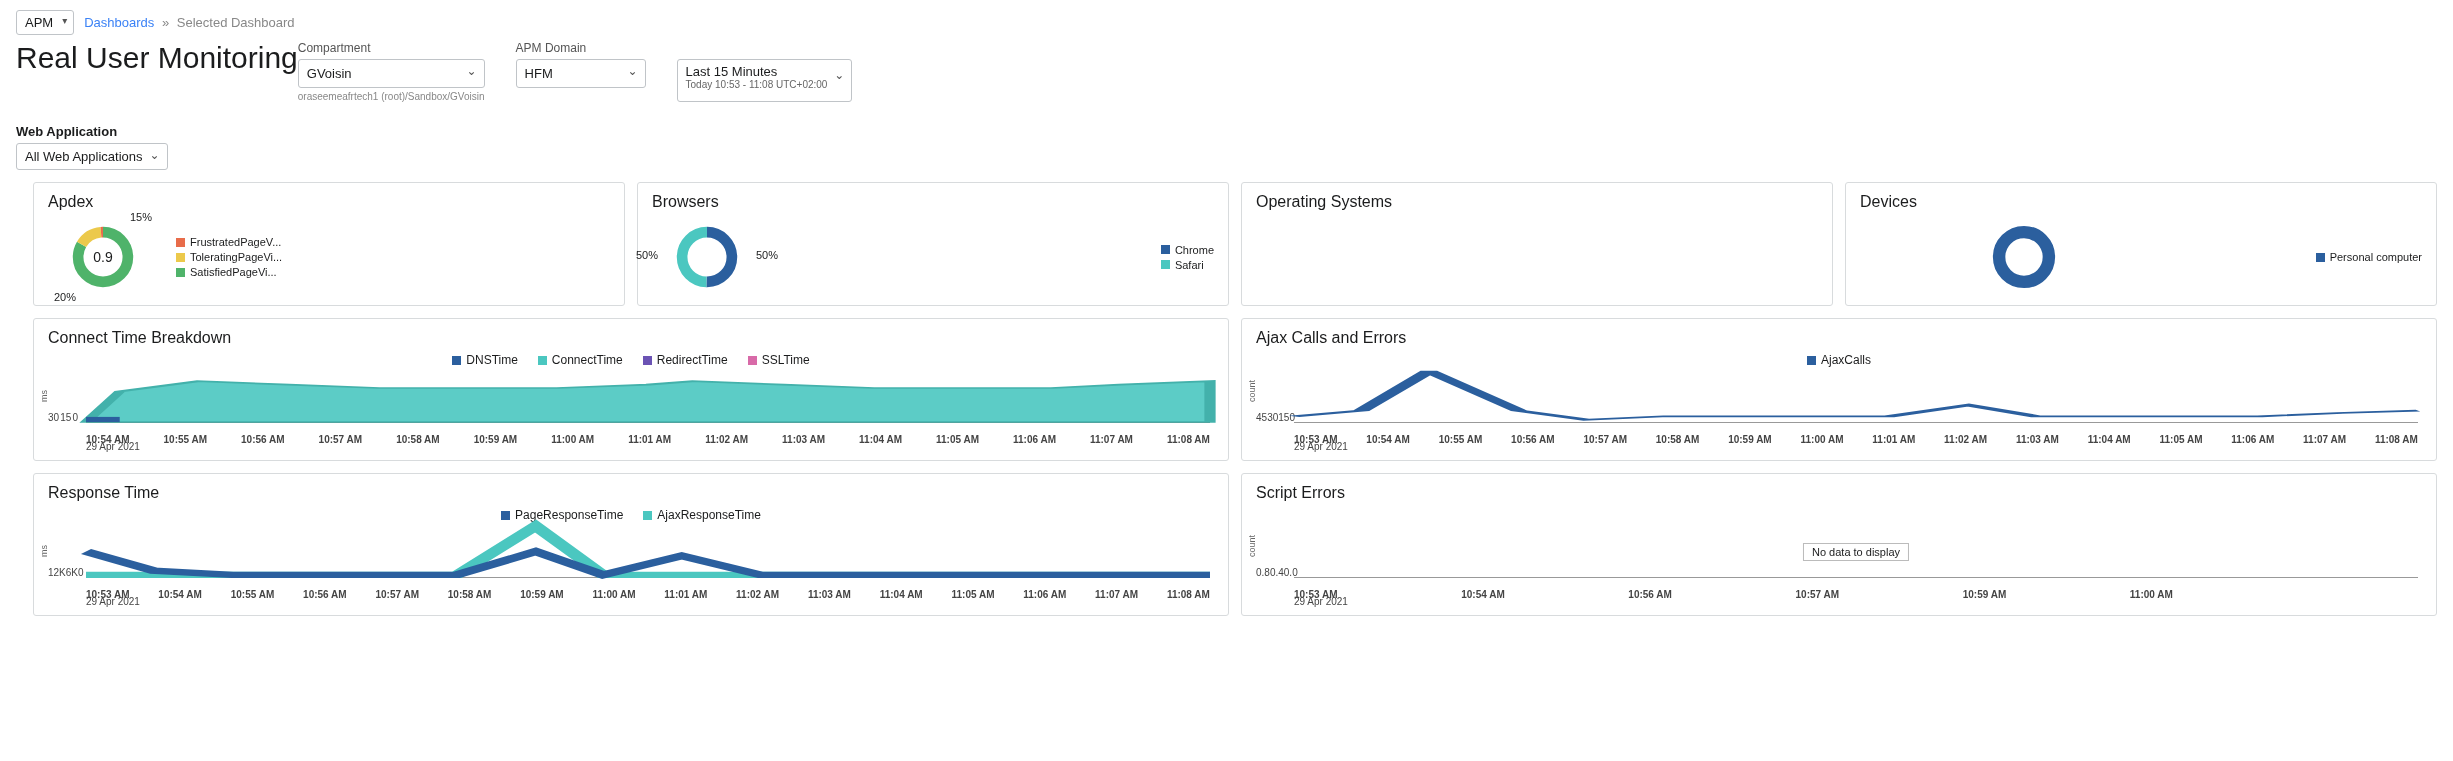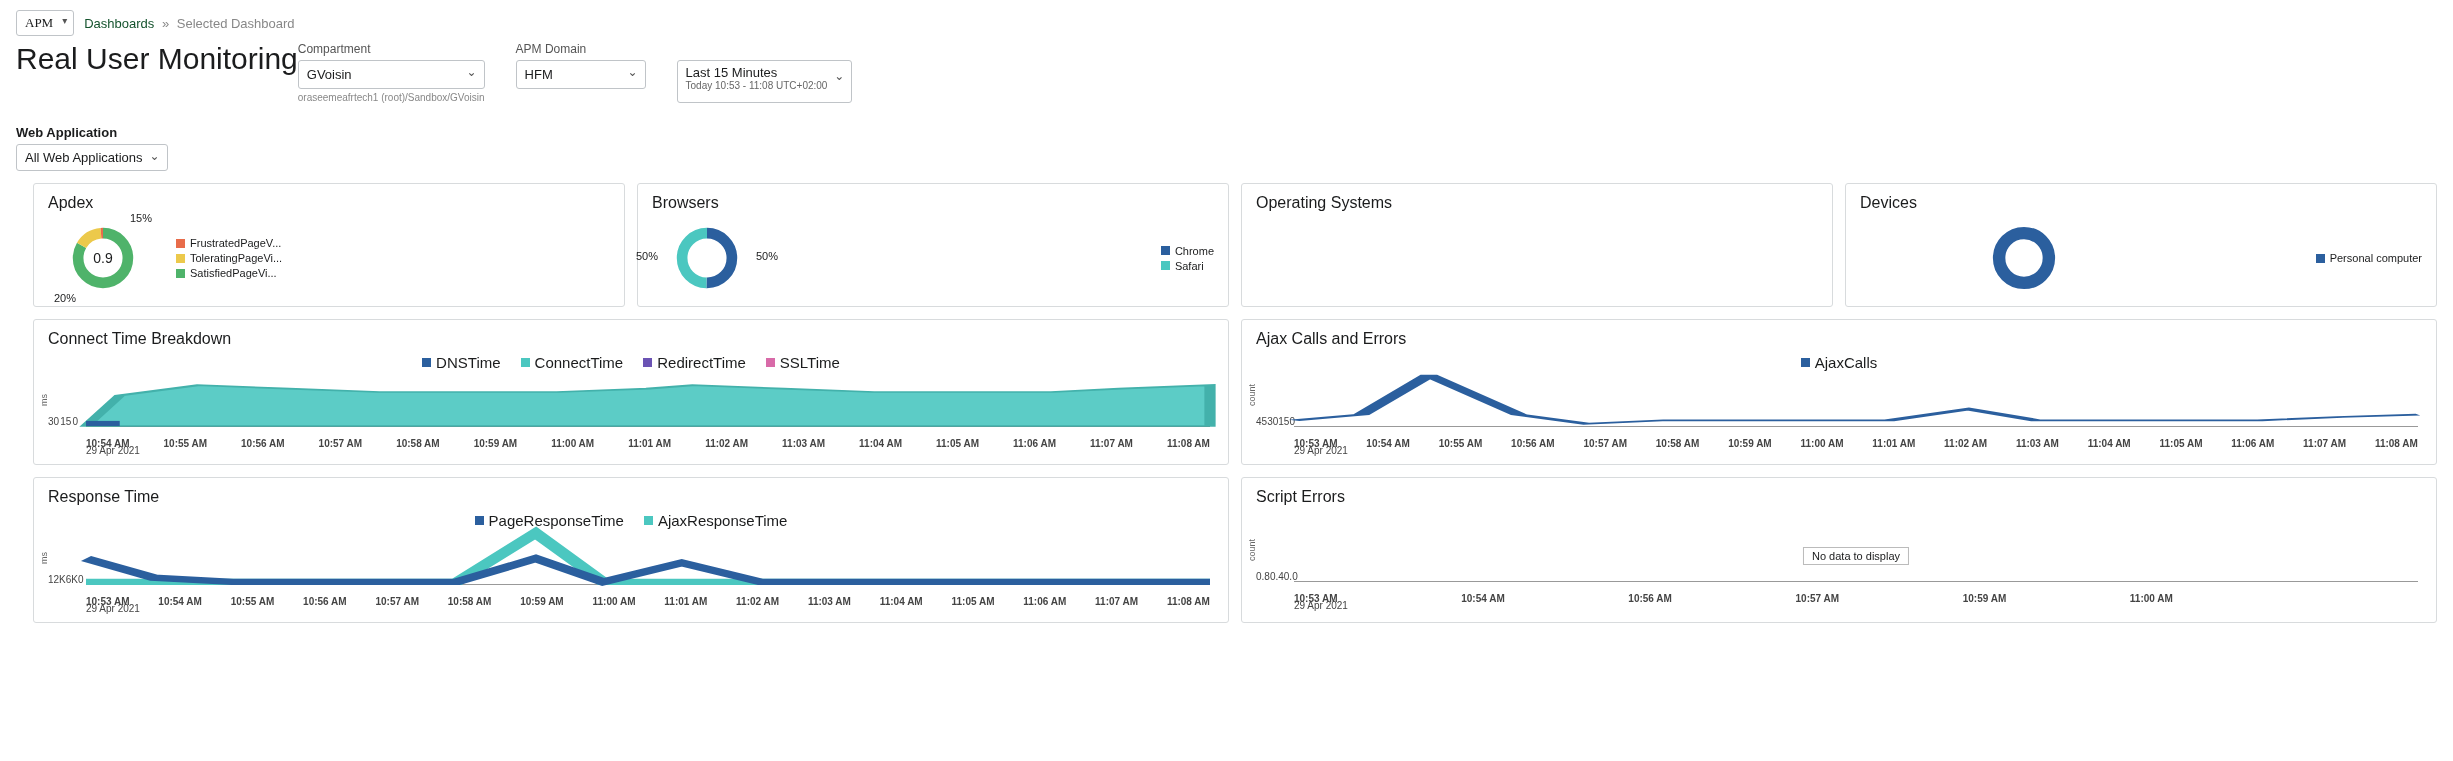--- a/index.html
+++ b/index.html
@@ -1,21 +1,21 @@
 <!DOCTYPE html>
 <html><head>
 <meta charset="utf-8">
 <style>
   * { box-sizing: border-box; font-family: -apple-system, BlinkMacSystemFont, "Segoe UI", Helvetica, Arial, sans-serif; }
   body { margin: 0; padding: 10px 16px; background: #fff; color: #1b1c1d; font-size: 13px; }
   .top-row { display: flex; align-items: center; gap: 10px; margin-bottom: 6px; }
-  .apm-select { border: 1px solid #c0c4c8; border-radius: 3px; padding: 4px 20px 4px 8px; font-size: 13px; position: relative; cursor: pointer; background: #fff; font-family: Liberation Serif, serif; }
+  .apm-select { border: 1px solid #c0c4c8; border-radius: 3px; padding: 4px 20px 4px 8px; font-size: 13px; position: relative; cursor: pointer; background: #fff; }
   .apm-select::after { content: "▾"; position: absolute; right: 6px; font-size: 10px; color: #555; }
   .breadcrumb { font-size: 13px; }
-  .breadcrumb a { color: #14532d; text-decoration: none; }
+  .breadcrumb a { color: #3b82f6; text-decoration: none; }
   .breadcrumb .sep { color: #888; margin: 0 4px; }
   .breadcrumb .curr { color: #888; }
   .header-row { display: flex; align-items: flex-start; justify-content: flex-start; }
   .page-title { font-size: 30px; font-weight: 400; margin: 0 0 8px 0; }
   .filters { display: flex; gap: 31px; }
   .filter-col { display: flex; flex-direction: column; }
   .filter-col .lbl { font-size: 12px; color: #555; margin-bottom: 4px; }
   .sel { border: 1px solid #c0c4c8; border-radius: 3px; padding: 6px 24px 6px 8px; font-size: 13px; min-width: 130px; position: relative; cursor: pointer; background: #fff; }
   .sel::after { content: "⌄"; position: absolute; right: 7px; top: 4px; font-size: 12px; color: #555; }
   .subpath { font-size: 10px; color: #888; margin-top: 3px; }
@@ -23,21 +23,21 @@
   .time-sel::after { content: "⌄"; position: absolute; right: 7px; top: 8px; font-size: 12px; color: #555; }
   .time-sel .main { font-size: 13px; }
   .time-sel .sub { font-size: 10px; color: #666; }
   .section-label { font-size: 13px; font-weight: 600; margin: 22px 0 4px 0; }
   .wa-sel { border: 1px solid #c0c4c8; border-radius: 3px; padding: 5px 24px 5px 8px; font-size: 13px; min-width: 130px; position: relative; cursor: pointer; background: #fff; display: inline-block; }
   .wa-sel::after { content: "⌄"; position: absolute; right: 7px; top: 4px; font-size: 12px; color: #555; }
   .grid-row { display: flex; gap: 12px; margin-top: 12px; padding-left: 17px; }
   .card { border: 1px solid #d8dbdd; border-radius: 3px; padding: 10px 14px 8px; flex: 1; min-width: 0; }
   .card.wide { flex: 2.6; }
   .card-title { font-size: 16px; font-weight: 400; margin: 0 0 6px 0; }
-  .legend-h { display: flex; justify-content: center; gap: 20px; font-size: 15px; margin-bottom: 4px; align-items: center; }
+  .legend-h { display: flex; justify-content: center; gap: 20px; font-size: 12px; margin-bottom: 4px; align-items: center; }
   .legend-h .item, .legend-v .item { display: flex; align-items: center; gap: 5px; white-space: nowrap; }
   .sw { width: 9px; height: 9px; display: inline-block; }
   .legend-v { display: flex; flex-direction: column; gap: 3px; font-size: 11px; }
   .donut-wrap { display: flex; align-items: center; gap: 18px; }
   .donut-c { position: relative; width: 110px; height: 80px; display: flex; align-items: center; justify-content: center; }
   .donut-c svg { transform: rotate(-90deg); }
   .donut-center { position: absolute; font-size: 14px; }
   .pct-label { position: absolute; font-size: 11px; }
   .chart-body { position: relative; height: 68px; }
   .y-axis { position: absolute; left: 0; top: 0; bottom: 16px; width: 34px; display: flex; justify-content: space-between; align-items: flex-end; font-size: 10px; color: #444; padding-right: 4px; }

